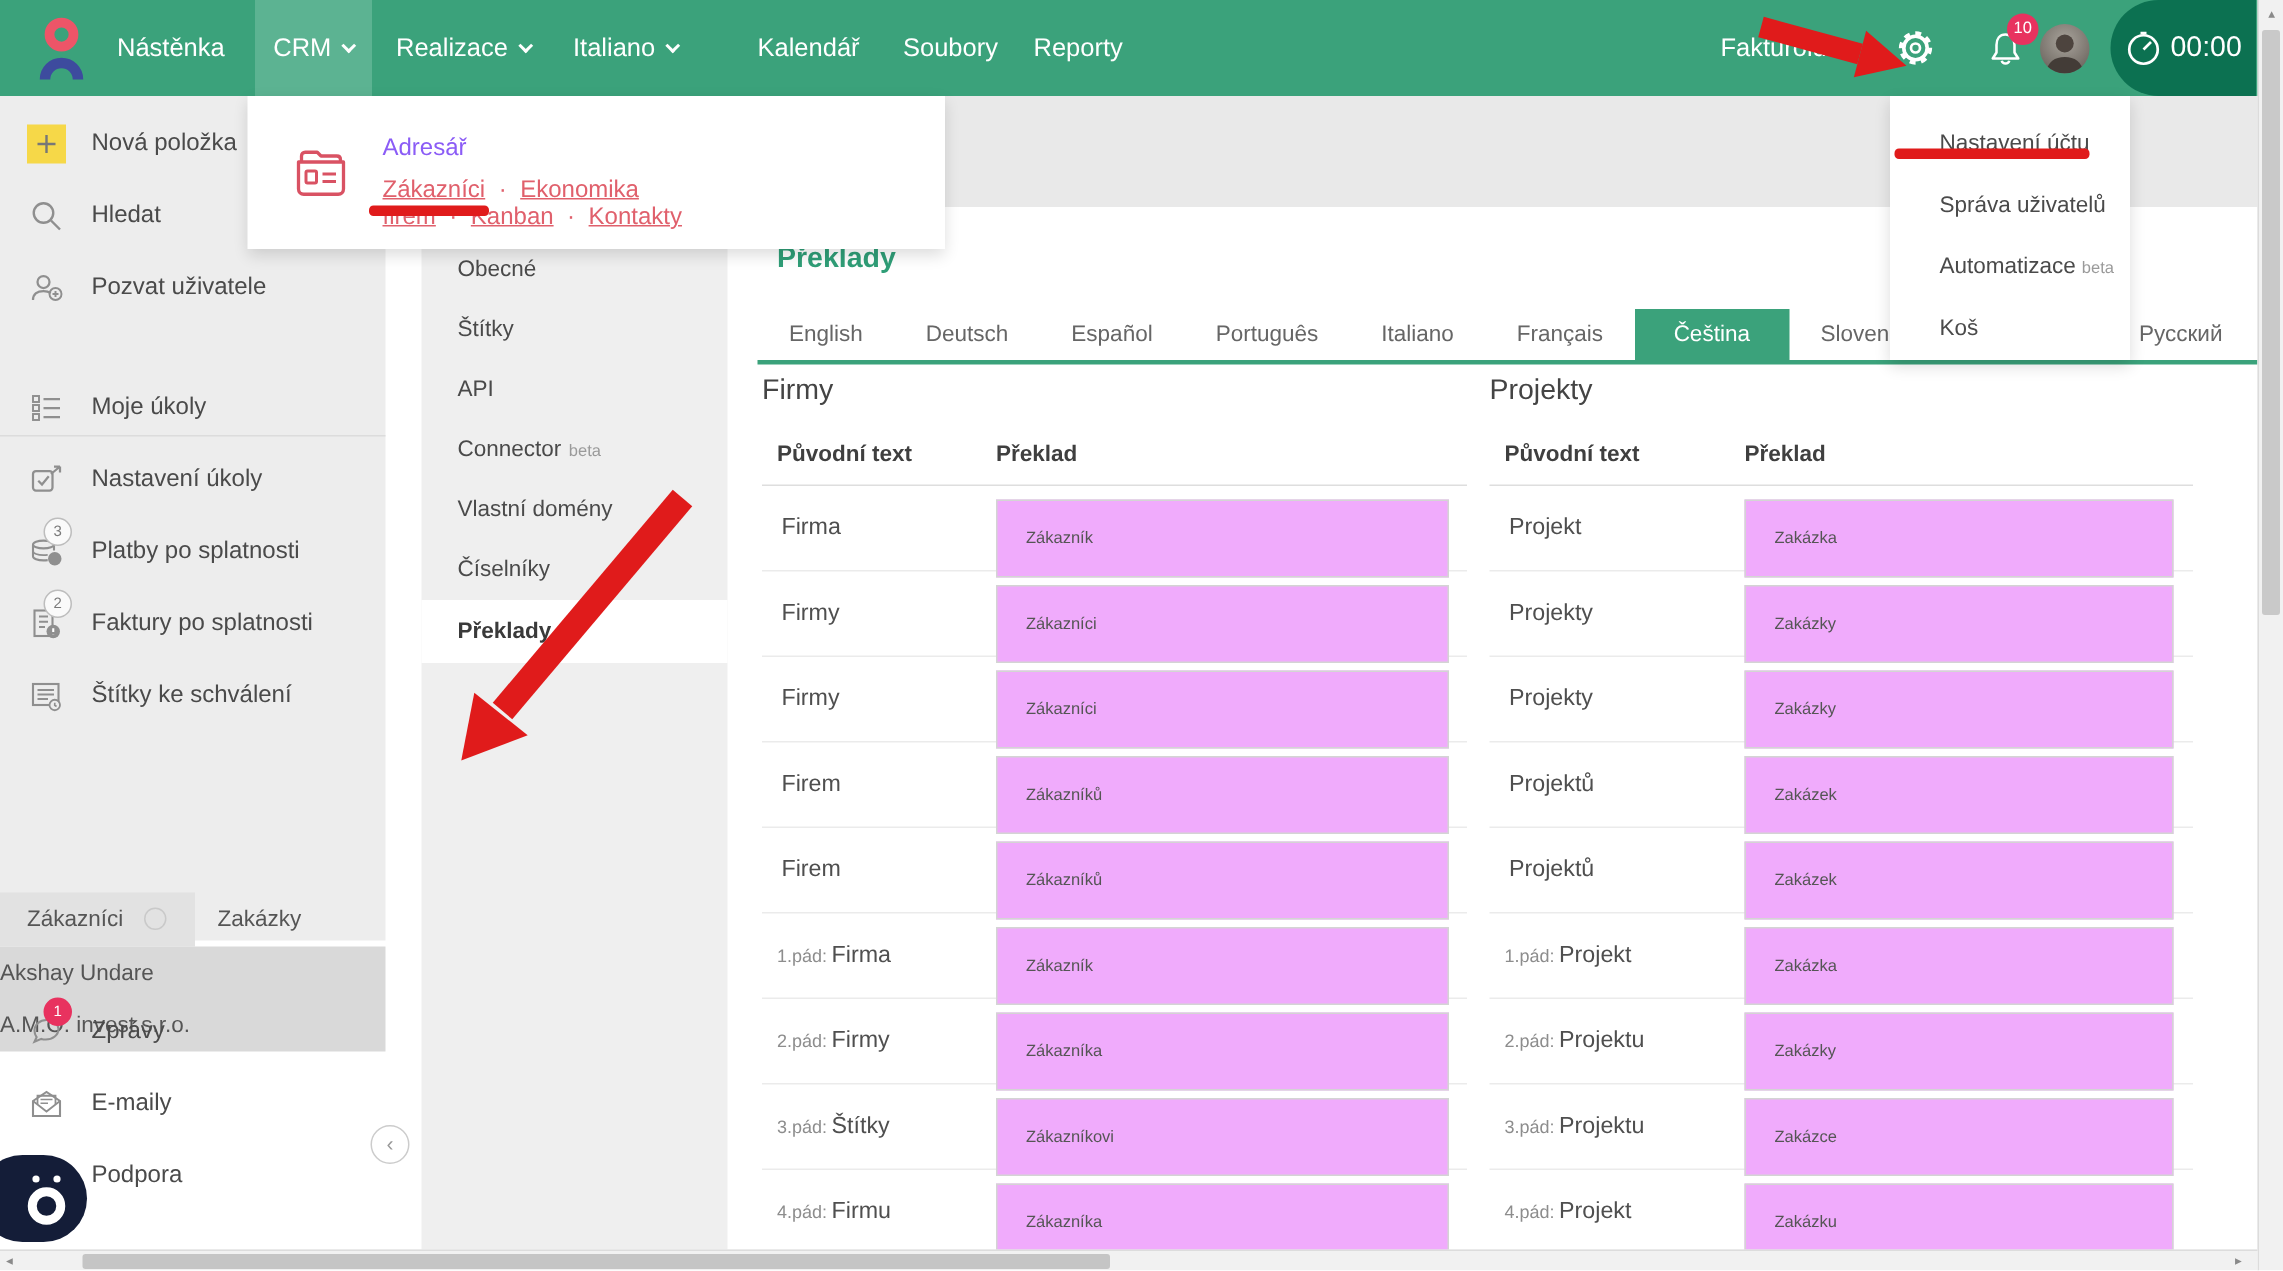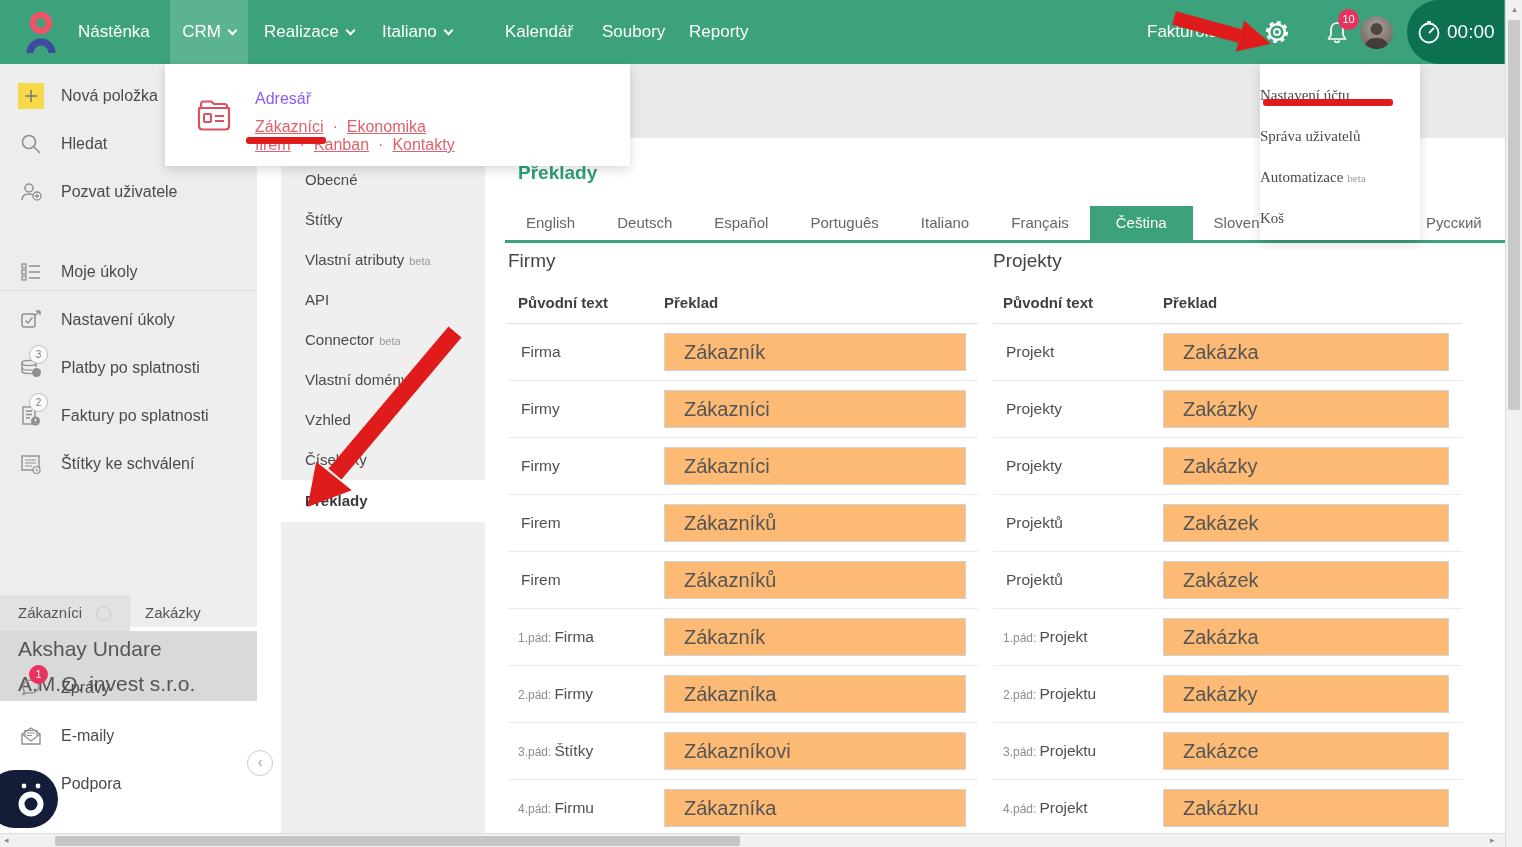--- a/index.html
+++ b/index.html
@@ -27,21 +27,21 @@
   .yellow-box { width:26px; height:26px; background:#f6d848; display:flex; align-items:center; justify-content:center; }
   .num-badge { position:absolute; top:-10px; left:11px; width:19px; height:19px; border-radius:50%; background:#fafafa; border:1px solid #bdbdbd; color:#7a7a7a; font-size:10px; line-height:17px; text-align:center; }
   .num-badge.red { background:#e8325f; border-color:#e8325f; color:#fff; }
   .side-divider { position:absolute; left:0; top:226px; width:257px; height:1px; background:#dcdcdc; }
   .side-tabs { position:absolute; left:0; top:531px; width:257px; height:36px; }
   .side-tab { position:absolute; top:0; height:36px; line-height:36px; font-size:15px; color:#555; cursor:pointer; }
   .side-tab.active { left:0; width:130px; background:#e2e2e2; padding-left:18px; }
   .side-tab.inactive { left:145px; }
   .tab-mini-icon { display:inline-block; width:15px; height:15px; border:1px solid #c3c3c3; border-radius:50%; margin-left:14px; vertical-align:-3px; opacity:.8; }
   .client-list { position:absolute; left:0; top:567px; width:257px; height:70px; background:#d9d9d9; }
-  .client-row { height:35px; line-height:35px; padding-left:18px; font-size:21px; color:#555; cursor:pointer; white-space:nowrap; }
+  .client-row { height:35px; line-height:35px; font-size:15px; color:#555; cursor:pointer; white-space:nowrap; }
   .collapse-btn { position:absolute; left:247px; top:750px; width:26px; height:26px; border-radius:50%; background:#fff; border:1px solid #ccc; color:#999; text-align:center; line-height:23px; font-size:14px; z-index:30; cursor:pointer; }
 
   
   .gray-band { position:absolute; left:257px; top:64px; width:1248px; height:74px; background:#e9e9e9; z-index:5; }
   .settings-col { position:absolute; left:281px; top:160px; width:204px; height:673px; background:#efefef; z-index:8; }
   .set-item { height:40px; line-height:40px; padding-left:24px; font-size:15px; color:#4a4a4a; cursor:pointer; white-space:nowrap; }
   .set-item .beta { font-size:11px; color:#9a9a9a; margin-left:5px; }
   .set-item.active { background:#fff; font-weight:bold; color:#3a3a3a; height:42px; line-height:42px; }
 
   
@@ -57,34 +57,34 @@
   .tsection.s1 { left:993px; width:469px; }
   .sec-title { font-size:19px; color:#444; height:22px; }
   .thead { position:relative; margin-top:22px; height:30px; border-bottom:1px solid #dedede; }
   .thead span { position:absolute; top:0; font-size:15px; font-weight:bold; color:#3f3f3f; }
   .thead .c1 { left:10px; }
   .s0 .thead .c2 { left:156px; }
   .s1 .thead .c2 { left:170px; }
   .trow { position:relative; height:57px; border-bottom:1px solid #ebebeb; }
   .tlabel { position:absolute; left:10px; top:50%; transform:translateY(-50%); font-size:15.5px; color:#4f4f4f; white-space:nowrap; }
   .pfx { font-size:12px; color:#8d8d8d; margin-right:3px; }
-  .tinput { position:absolute; top:9px; height:38px; border:1px solid #d4d4d4; background:#fdba74; padding:0 19px; font-size:20px; color:#555; font-family:"Liberation Sans", sans-serif; }
+  .tinput { position:absolute; top:9px; height:52px; border:1px solid #d4d4d4; background:#f0abfc; padding:0 19px; font-size:11px; color:#555; font-family:"Liberation Sans", sans-serif; }
   .s0 .tinput { left:156px; width:302px; }
   .s1 .tinput { left:170px; width:286px; }
 
   
   .crm-dd { position:absolute; left:165px; top:64px; width:465px; height:102px; background:#fff; box-shadow:0 4px 10px rgba(0,0,0,.14); z-index:60; }
   .crm-dd .adresar { position:absolute; left:90px; top:26px; font-size:16px; color:#8b5cf6; }
   .crm-dd .links { position:absolute; left:90px; top:54px; font-size:16px; }
   .crm-link { color:#e0606c; text-decoration:underline; cursor:pointer; }
   .crm-sep { color:#e0606c; margin:0 9px; text-decoration:none; }
   .crm-ddicon { position:absolute; left:30px; top:32px; }
 
   .acct-dd { position:absolute; left:1260px; top:64px; width:160px; height:176px; background:#fff; box-shadow:0 4px 10px rgba(0,0,0,.14); z-index:60; padding-top:11px; }
-  .acct-item { height:41px; line-height:41px; padding-left:0; font-size:15px; color:#4a4a4a; cursor:pointer; white-space:nowrap;font-family:Liberation Serif, serif; }
+  .acct-item { height:41px; line-height:41px; padding-left:33px; font-size:15px; color:#4a4a4a; cursor:pointer; white-space:nowrap; }
   .acct-item .beta { font-size:11px; color:#9a9a9a; margin-left:4px; }
 
   
   .red-underline { position:absolute; height:7px; background:#e01b1b; border-radius:3px; z-index:110; }
   .ru-zakaznici { left:246px; top:137px; width:80px; }
   .ru-nastaveni { left:1263px; top:99px; width:130px; }
   .arrow-svg { position:absolute; z-index:115; pointer-events:none; }
 
   
   .vscroll { position:absolute; left:1505px; top:0; width:17px; height:847px; background:#f1f1f1; border-left:1px solid #dcdcdc; z-index:90; }
@@ -204,25 +204,23 @@
       </div>
     <div class="trow">
         <div class="tlabel"><span class="pfx">4.pád:</span><span>Projekt</span></div>
         <input class="tinput" value="Zakázku" style="">
       </div>
   </div>
 
   <div class="settings-col">
     <div class="set-item"><span>Obecné</span></div>
     <div class="set-item"><span>Štítky</span></div>
-    <div class="set-item"><span>Vlastní atributy</span><span class="beta">beta</span></div>
     <div class="set-item"><span>API</span></div>
     <div class="set-item"><span>Connector</span><span class="beta">beta</span></div>
     <div class="set-item"><span>Vlastní domény</span></div>
-    <div class="set-item"><span>Vzhled</span></div>
     <div class="set-item"><span>Číselníky</span></div>
     <div class="set-item active"><span>Překlady</span></div>
   </div>
 
   <div class="sidebar">
     <div class="side-item" style="top:8px">
       <span class="iconwrap">
           <span class="yellow-box">
             <svg width="16" height="16" viewBox="0 0 16 16">
               <path d="M8 2v12M2 8h12" stroke="#777" stroke-width="1.6" fill="none"></path>

